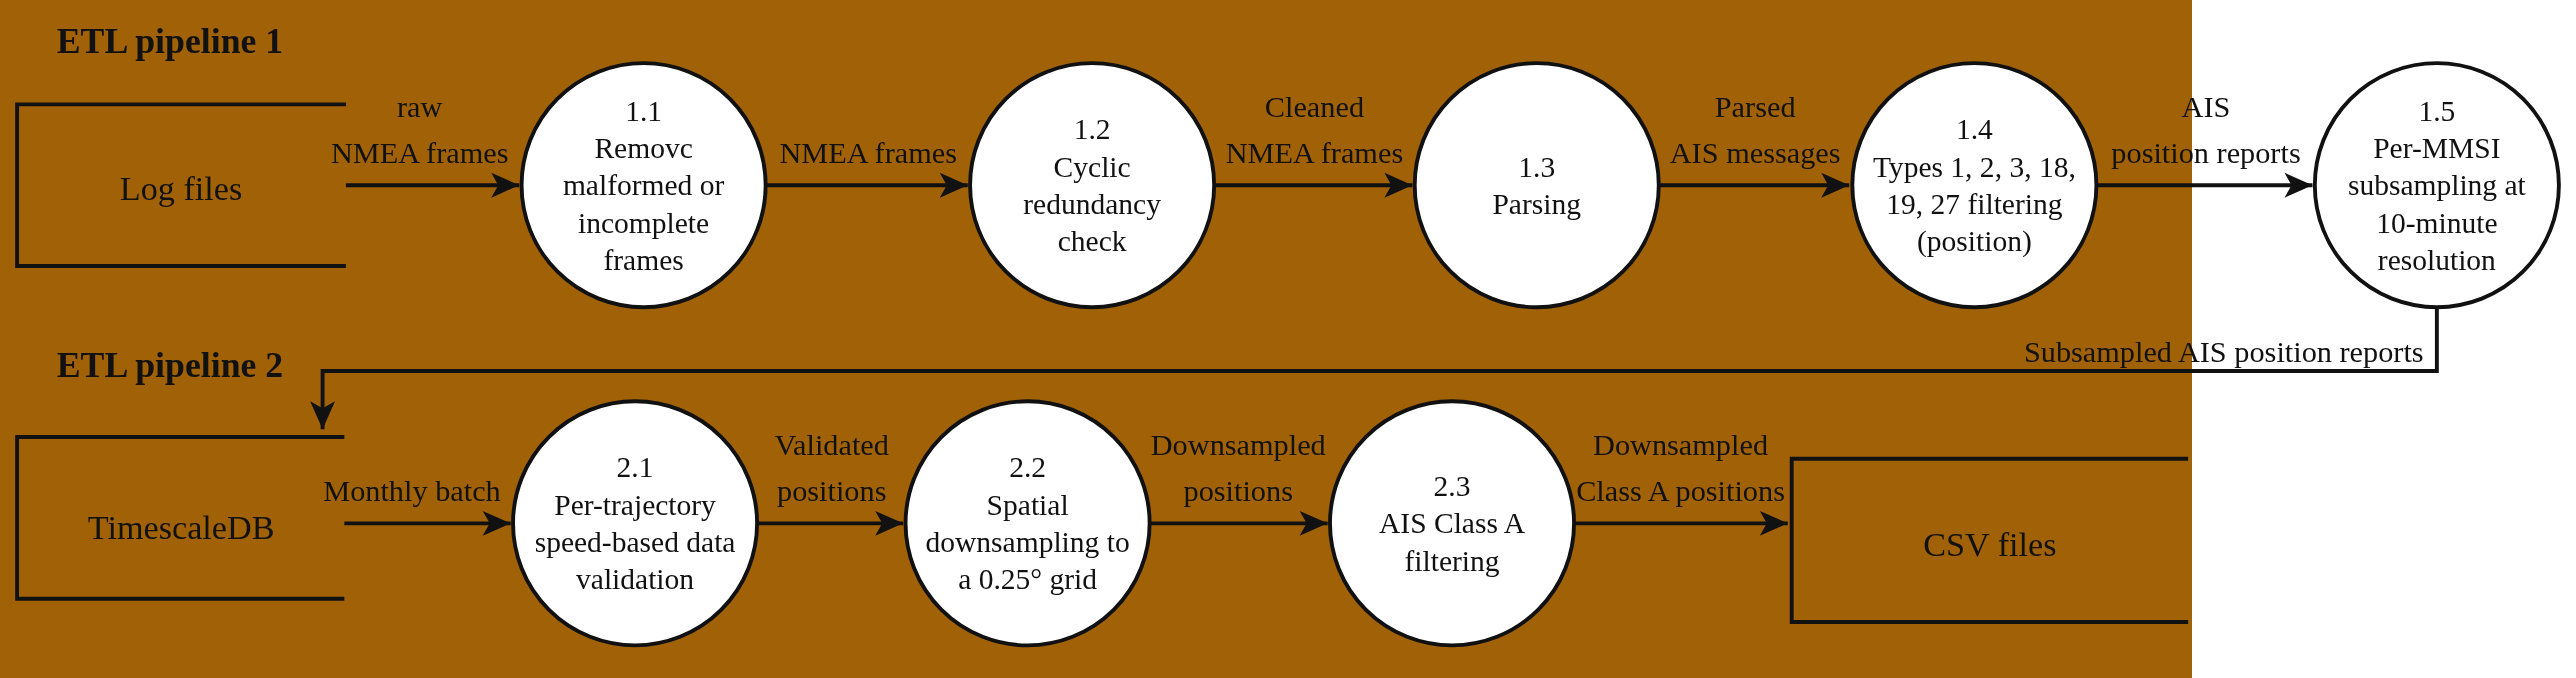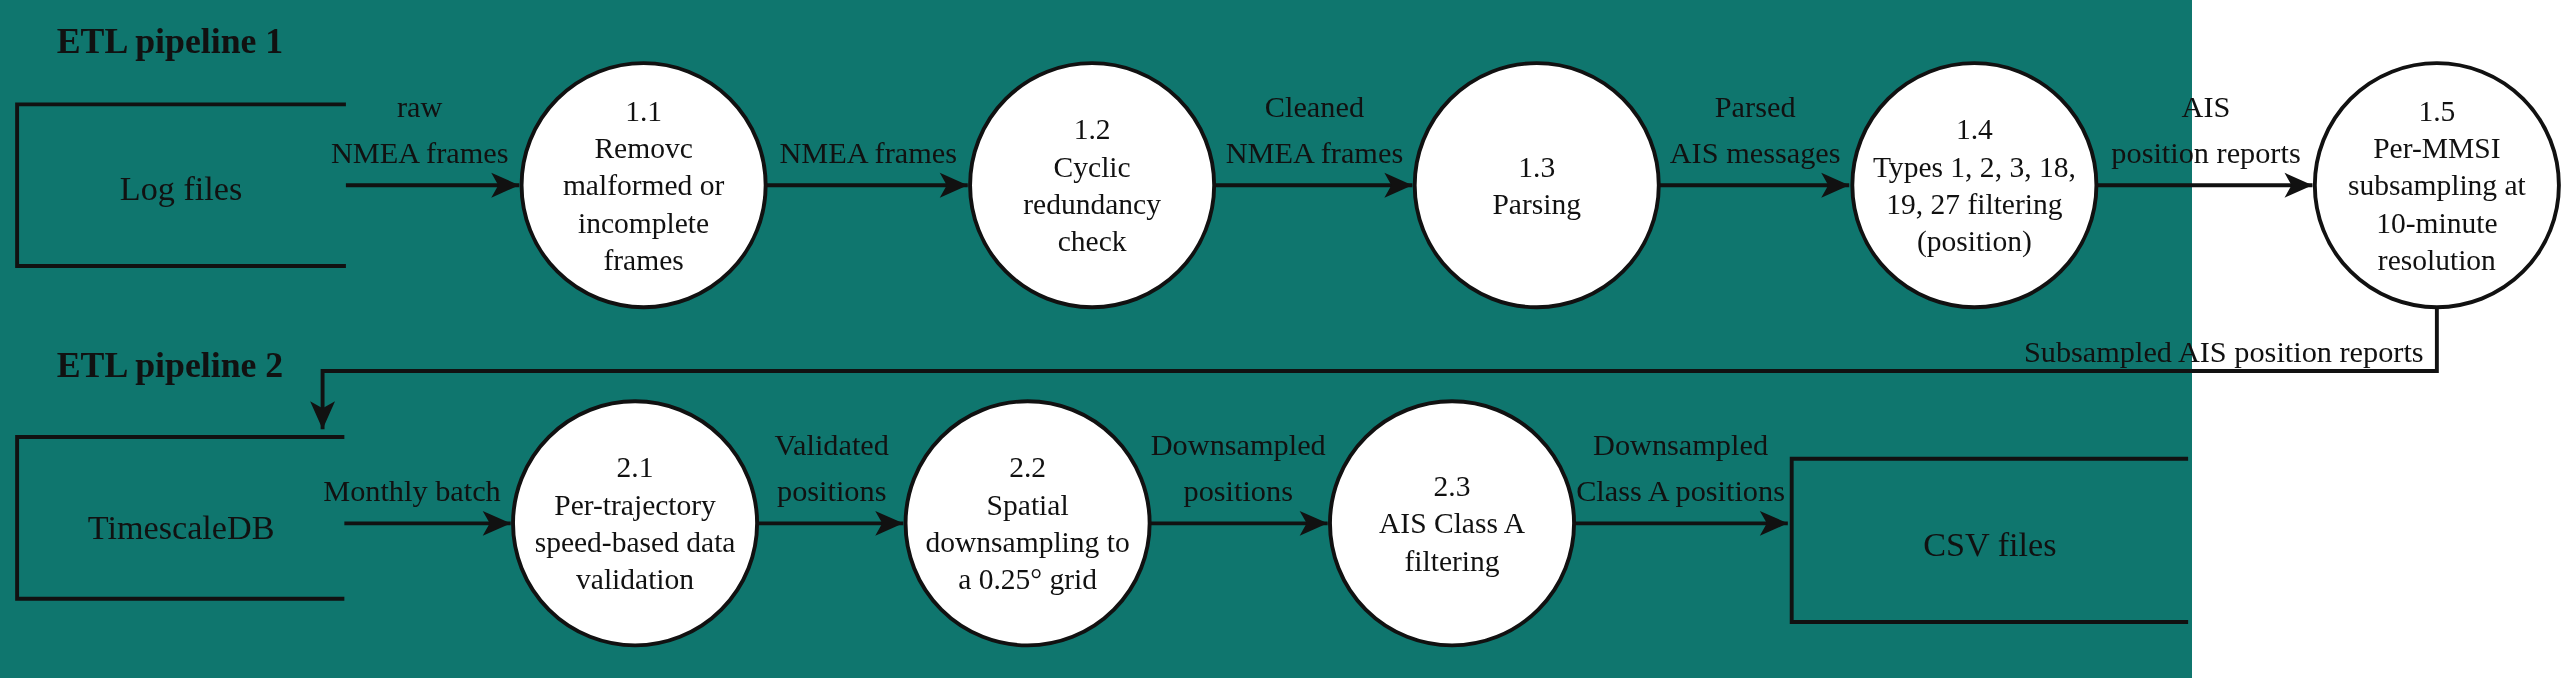--- a/index.html
+++ b/index.html
@@ -4,21 +4,21 @@
 <style>
   html, body {
     margin: 0;
     padding: 0;
     background: #ffffff;
   }
   .stage {
     position: relative;
     width: 2192px;
     height: 679px;
-    background: #0f766e;
+    background: #a16207;
     font-family: "Liberation Serif", "DejaVu Serif", serif;
   }
   svg { display: block; }
   .ink        { stroke: #111111; stroke-width: 5; fill: none; }
   .node-circ  { stroke: #111111; stroke-width: 5; fill: #ffffff; }
   .title-txt  { font: bold 46px "Liberation Serif", "DejaVu Serif", serif; fill: #111111; }
   .box-txt    { font: 44px "Liberation Serif", "DejaVu Serif", serif; fill: #111111; }
   .node-txt   { font: 38px "Liberation Serif", "DejaVu Serif", serif; fill: #111111; }
   .edge-txt   { font: 39px "Liberation Serif", "DejaVu Serif", serif; fill: #111111; }
   text { dominant-baseline: central; }

